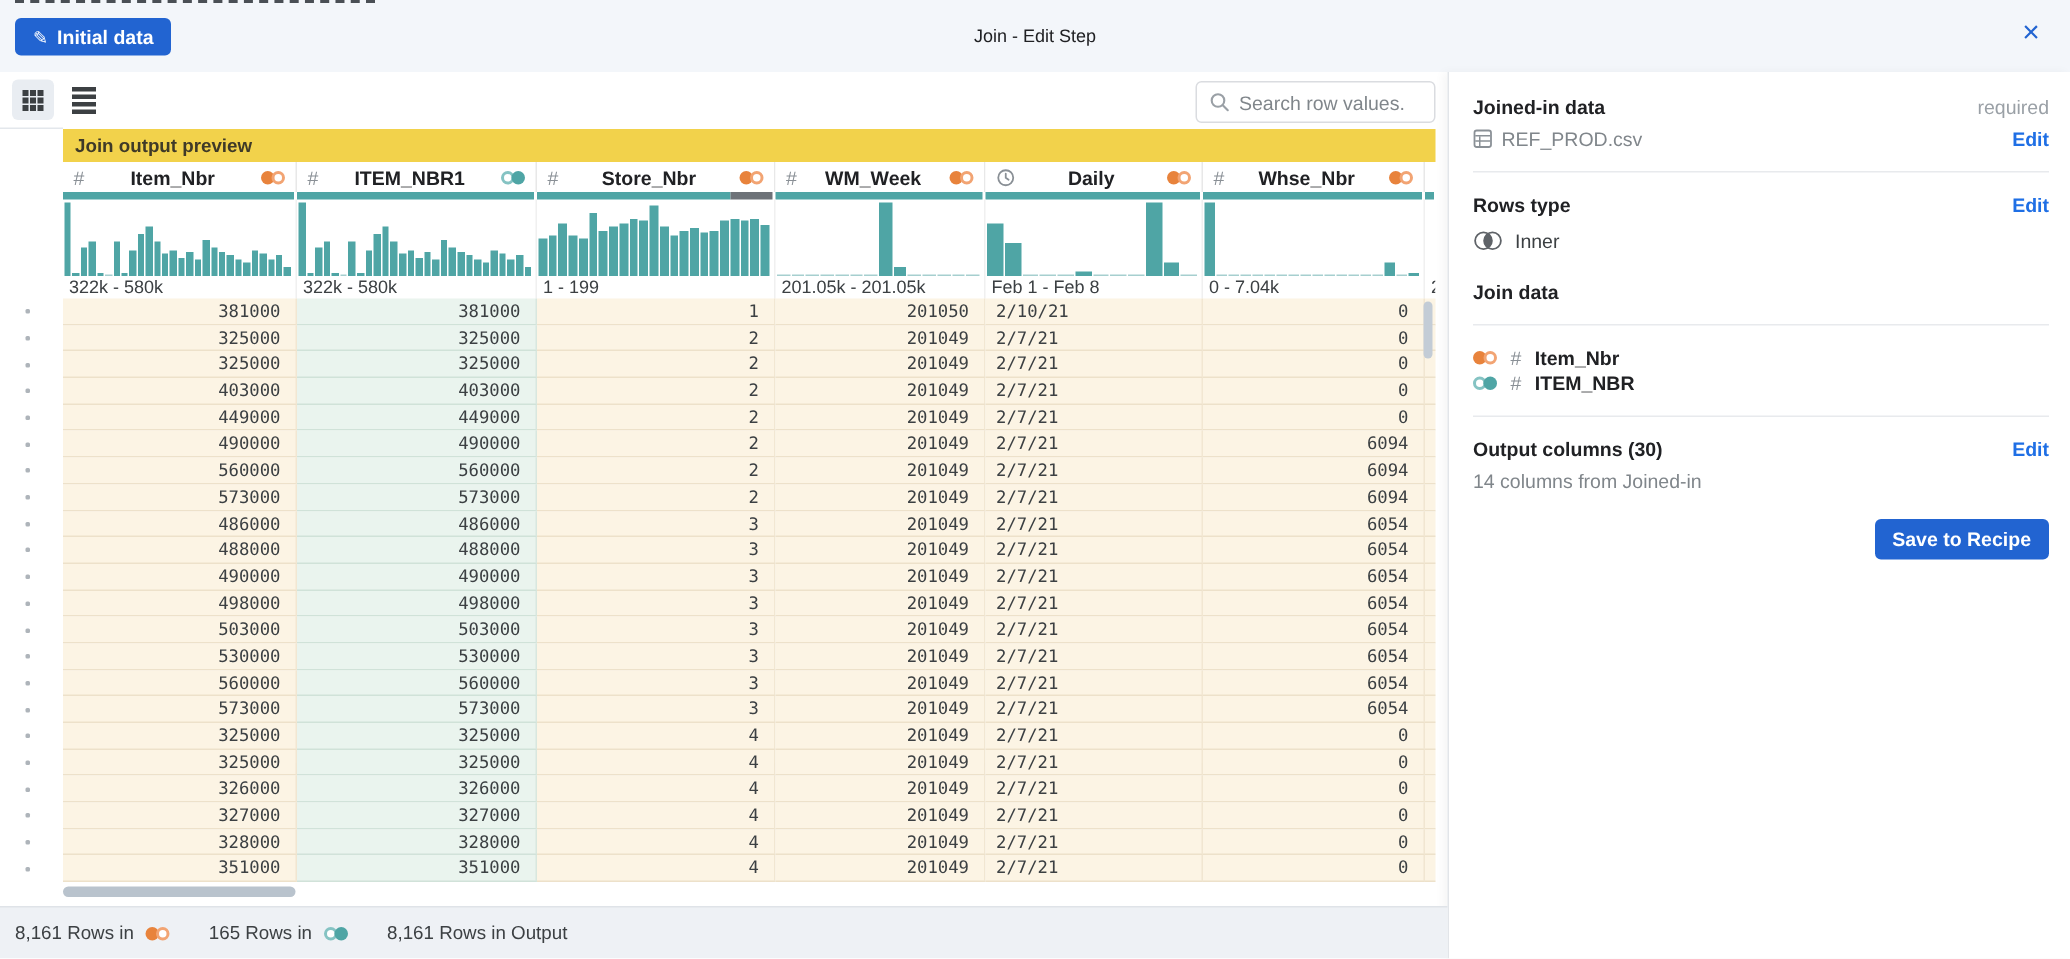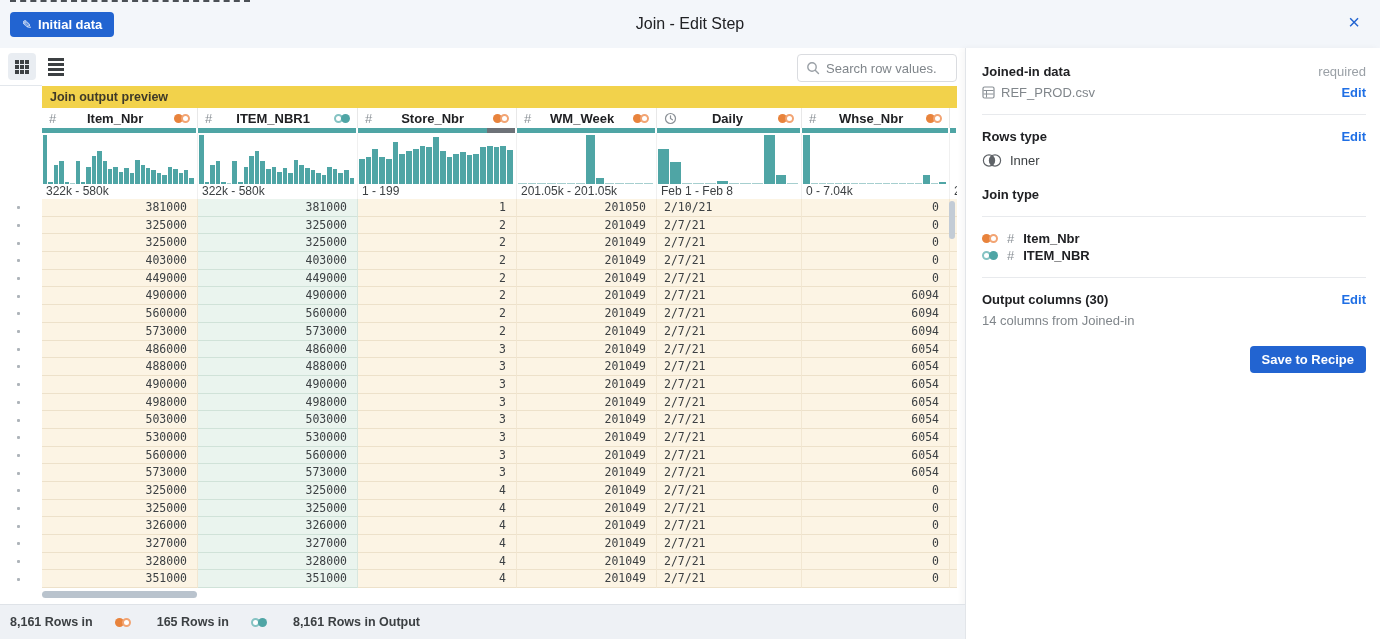--- a/index.html
+++ b/index.html
@@ -2,21 +2,21 @@
 <html><head>
 <meta charset="utf-8">
 <style>
   * { margin:0; padding:0; box-sizing:border-box; }
   html,body { width:1380px; height:639px; }
   body { font-family:"Liberation Sans",sans-serif; background:#fff; color:#202124; position:relative; overflow:hidden; }
 
   
   .top-header { position:absolute; left:0; top:0; width:1380px; height:48px; background:#f3f6fa; }
   .top-dashes { position:absolute; left:10px; top:0; width:240px; height:0; border-top:2px dashed #4a4f55; }
-  .dialog-title { position:absolute; left:0; top:0; width:100%; height:48px; line-height:48px; text-align:center; font-size:16px; color:#202124; pointer-events:none; }
+  .dialog-title { position:absolute; left:0; top:0; width:100%; height:48px; line-height:48px; text-align:center; font-size:12px; color:#202124; pointer-events:none; }
   .btn-initial { position:absolute; left:10px; top:12px; height:25px; padding:0 12px; background:#2264d1; border:none; border-radius:4px; color:#fff; font-family:"Liberation Sans",sans-serif; font-size:13px; font-weight:bold; display:flex; align-items:center; gap:6px; cursor:pointer; }
   .btn-initial .pencil { font-size:12px; font-weight:normal; }
   .close-btn { position:absolute; right:14px; top:10px; width:24px; height:24px; background:none; border:none; color:#2264d1; font-size:20px; line-height:24px; cursor:pointer; }
 
   
   .left-region { position:absolute; left:0; top:48px; width:965px; height:556px; background:#fff; }
   .toggle-grid { position:absolute; left:8px; top:5px; width:28px; height:27px; background:#e9edf2; border-radius:4px; display:flex; align-items:center; justify-content:center; cursor:pointer; }
   .toggle-list { position:absolute; left:42px; top:5px; width:28px; height:27px; border-radius:4px; display:flex; align-items:center; justify-content:center; cursor:pointer; }
   .icon-grid { width:14px; height:14px; display:grid; grid-template-columns:repeat(3,4px); grid-template-rows:repeat(3,4px); gap:1px; }
   .icon-grid i { width:4px; height:4px; background:#3c4043; }
@@ -81,21 +81,21 @@
   .join-keys-h { margin-top:19px; font-weight:bold; }
   .key-row { display:flex; align-items:center; gap:9px; margin-top:2px; }
   .key-name { font-weight:bold; color:#202124; }
   .op-row { font-style:italic; color:#80868b; font-size:12.5px; margin:7px 0; }
   .out-lines div { color:#80868b; margin-top:6px; }
   .save-row { margin-top:18px; text-align:right; }
   .btn-save { background:#2264d1; color:#fff; border:none; border-radius:4px; font-family:"Liberation Sans",sans-serif; font-size:13px; font-weight:bold; padding:6px 12px; cursor:pointer; }
 
   
   .status-bar { position:absolute; left:0; top:604px; width:965px; height:35px; background:#eef1f5; border-top:1px solid #dfe3e8; display:flex; align-items:center; gap:26px; padding-left:10px; font-size:12.5px; color:#3c4043; }
-  .status-item { display:inline-flex; align-items:center; gap:22px;font-weight:bold; }
+  .status-item { display:inline-flex; align-items:center; gap:8px; }
 </style>
 </head>
 <body>
 
 <div class="top-header">
   <div class="top-dashes"></div>
   <div class="dialog-title">Join - Edit Step</div>
   <button class="btn-initial">
     <span class="pencil">✎</span>
     <span>Initial data</span>
@@ -623,21 +623,21 @@
           <clipPath id="vennL">
             <circle cx="7" cy="7.5" r="5.6"></circle>
           </clipPath>
         </defs>
       <circle cx="13" cy="7.5" r="5.6" fill="#5f6368" clip-path="url(#vennL)"></circle>
       <circle cx="7" cy="7.5" r="5.6" fill="none" stroke="#5f6368" stroke-width="1.2"></circle>
       <circle cx="13" cy="7.5" r="5.6" fill="none" stroke="#5f6368" stroke-width="1.2"></circle>
     </svg>
     <span>Inner</span>
   </div>
-  <div class="join-keys-h">Join type</div>
+  <div class="join-keys-h">Join data</div>
   <hr>
   <div class="key-row">
     <span class="dot-pair">
         <i class="dot filled orange"></i>
         <i class="dot hollow orange"></i>
       </span>
     <span class="type-ico">#</span>
     <span class="key-name">Item_Nbr</span>
   </div>
   <div class="key-row">

